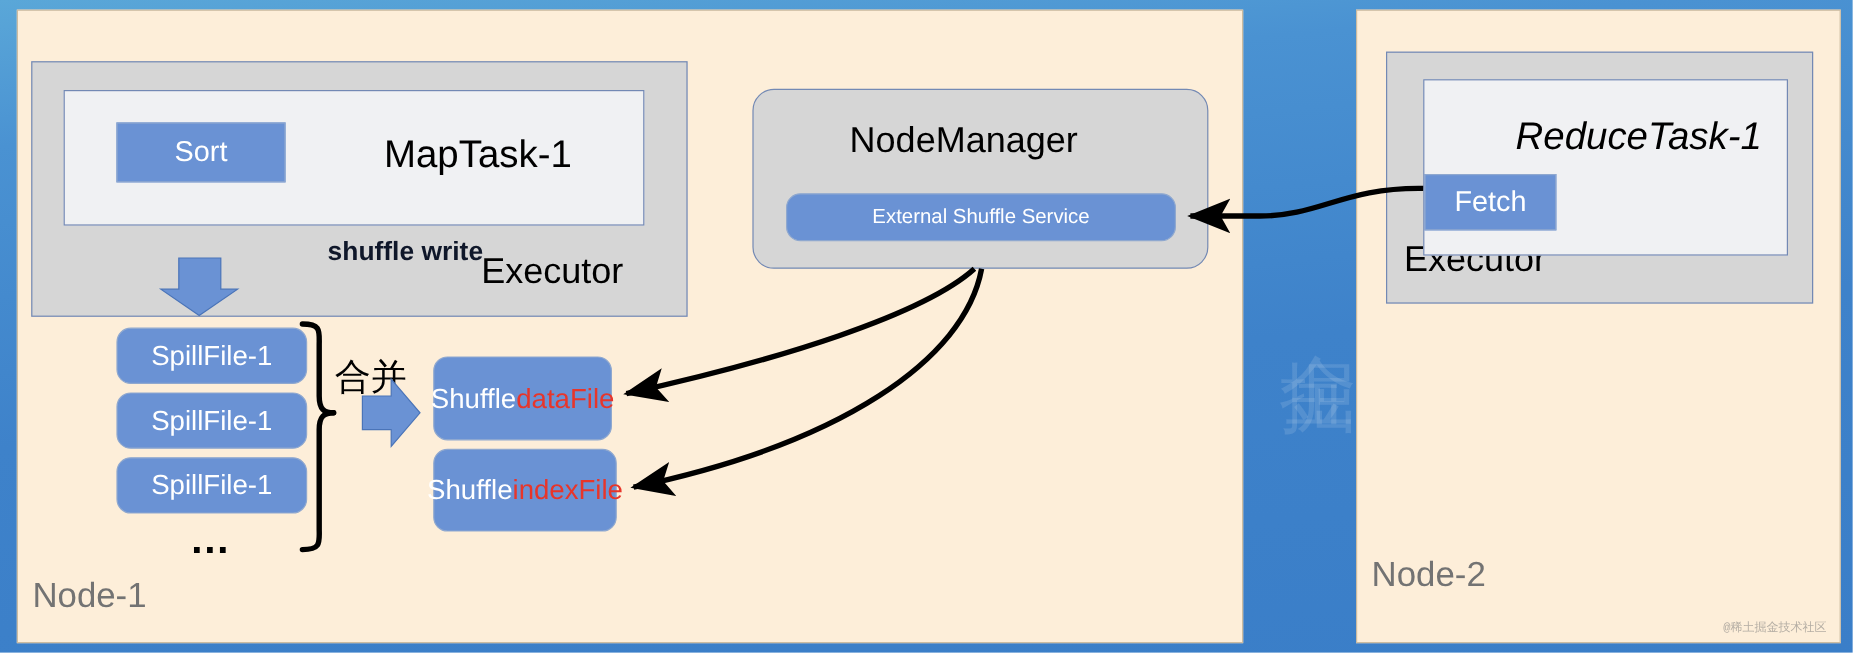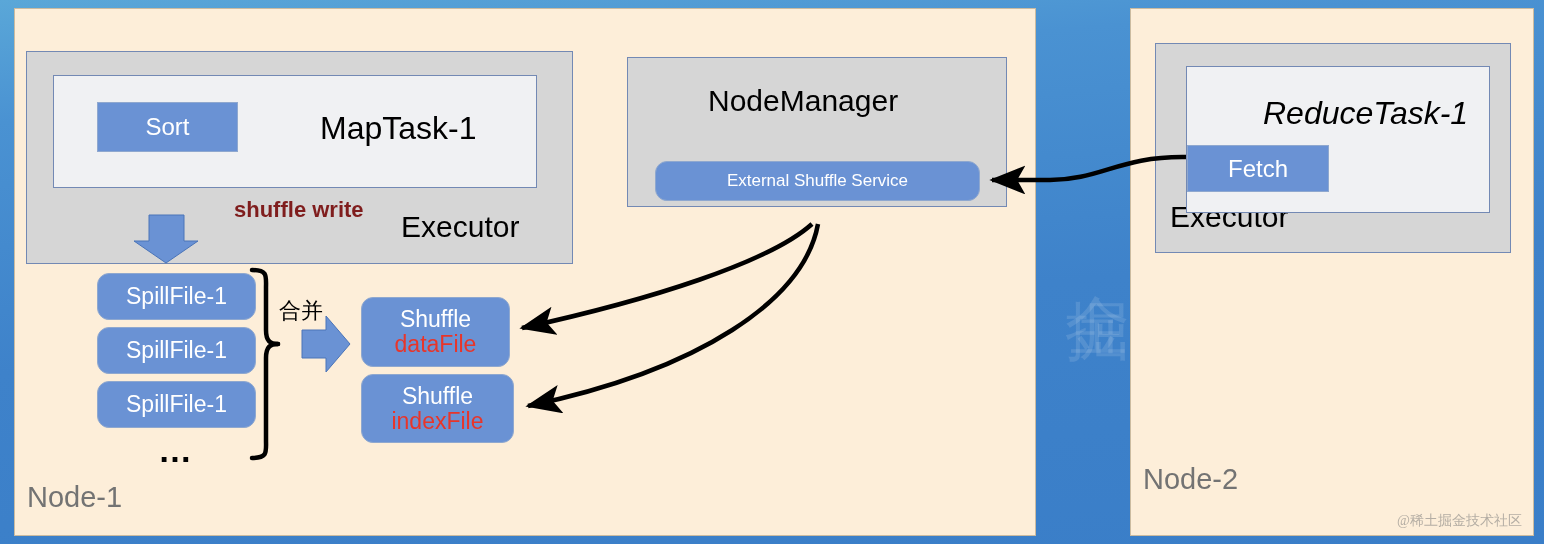--- a/index.html
+++ b/index.html
@@ -39,33 +39,33 @@
   .blue-rect{
     position:absolute;background:#6a92d4;border:1px solid #8fa8cf;box-sizing:border-box;
     color:#fff;display:flex;align-items:center;justify-content:center;
     font-size:24px;
   }
   .blue-round{
     position:absolute;background:#6a92d4;border:1px solid #8fa8cf;border-radius:12px;
     box-sizing:border-box;color:#fff;display:flex;align-items:center;justify-content:center;
     font-size:23px;
   }
-  .stack{flex-direction:column;line-height:1.08;}
+  .stack{flex-direction:row;line-height:1.08;}
   .redtxt{color:#e8352a;text-align:center;}
   .plain{
     position:absolute;color:#000;white-space:nowrap;line-height:1;
   }
   .red-note{
-    position:absolute;color:#7f1d1d;font-size:22px;font-weight:bold;white-space:nowrap;line-height:1;
+    position:absolute;color:#0f172a;font-size:22px;font-weight:bold;white-space:nowrap;line-height:1;margin-left:39px;
   }
   svg.overlay{position:absolute;left:0;top:0;width:1544px;height:544px;overflow:visible;pointer-events:none;}
   .corner-wm{
     position:absolute;right:22px;bottom:14px;
-    color:rgba(120,120,120,.55);font-size:14px;white-space:nowrap;
-    font-family:Liberation Serif, serif;
+    color:rgba(120,120,120,.55);font-size:10px;white-space:nowrap;
+    font-family:Liberation Mono, monospace;
   }
 </style>
 </head>
 <body>
 
 <div id="stage">
 
   <div class="gutter-wm">掘金</div>
 
   <div id="node1" class="node-panel">
@@ -88,52 +88,52 @@
       <span>SpillFile-1</span>
     </div>
     <div class="blue-round" style="left:82px;top:318px;width:159px;height:47px;">
       <span>SpillFile-1</span>
     </div>
     <div class="blue-round" style="left:82px;top:372px;width:159px;height:47px;">
       <span>SpillFile-1</span>
     </div>
     <div class="plain" style="left:143px;top:424px;font-size:34px;font-weight:bold;">…</div>
 
-    <div class="plain" style="left:264px;top:291px;font-size:22px;font-family:'DejaVu Sans',sans-serif;">合并</div>
+    <div class="plain" style="left:264px;top:291px;font-size:30px;font-family:'DejaVu Sans',sans-serif;">合并</div>
 
     <div class="blue-round stack" style="left:346px;top:288px;width:149px;height:70px;">
       <span>Shuffle</span>
       <span class="redtxt">dataFile</span>
     </div>
     <div class="blue-round stack" style="left:346px;top:365px;width:153px;height:69px;">
       <span>Shuffle</span>
       <span class="redtxt">indexFile</span>
     </div>
 
-    <div class="gray-box" style="left:612px;top:48px;width:380px;height:150px;">
+    <div class="gray-box" style="left:612px;top:65px;width:380px;height:150px;border-radius:18px;">
       <div class="plain" style="left:80px;top:28px;font-size:30px;">NodeManager</div>
     </div>
     <div class="blue-round" style="left:640px;top:152px;width:325px;height:40px;font-size:17px;">
       <span>External Shuffle Service</span>
     </div>
 
     <div class="node-label" style="left:12px;top:474px;">Node-1</div>
   </div>
 
   <div id="node2" class="node-panel">
 
     <div class="gray-box" style="left:24px;top:34px;width:356px;height:210px;">
       <div class="plain" style="left:14px;top:158px;font-size:30px;">Executor</div>
     </div>
 
     <div class="white-box" style="left:55px;top:57px;width:304px;height:147px;">
       <div class="plain" style="left:76px;top:30px;font-size:32px;font-style:italic;">ReduceTask-1</div>
     </div>
 
-    <div class="blue-rect" style="left:56px;top:136px;width:142px;height:47px;align-items:center;">
+    <div class="blue-rect" style="left:56px;top:136px;width:110px;height:47px;align-items:center;">
       <span>Fetch</span>
     </div>
 
     <div class="node-label" style="left:12px;top:456px;">Node-2</div>
   </div>
 
   <svg class="overlay" viewBox="0 0 1544 544">
     <defs>
       <marker id="ah" markerWidth="9" markerHeight="9" refX="7.4" refY="3.2" orient="auto" markerUnits="strokeWidth">
         <path d="M0,0 L8,3.2 L0,6.4 L1.8,3.2 z" fill="#000"></path>

